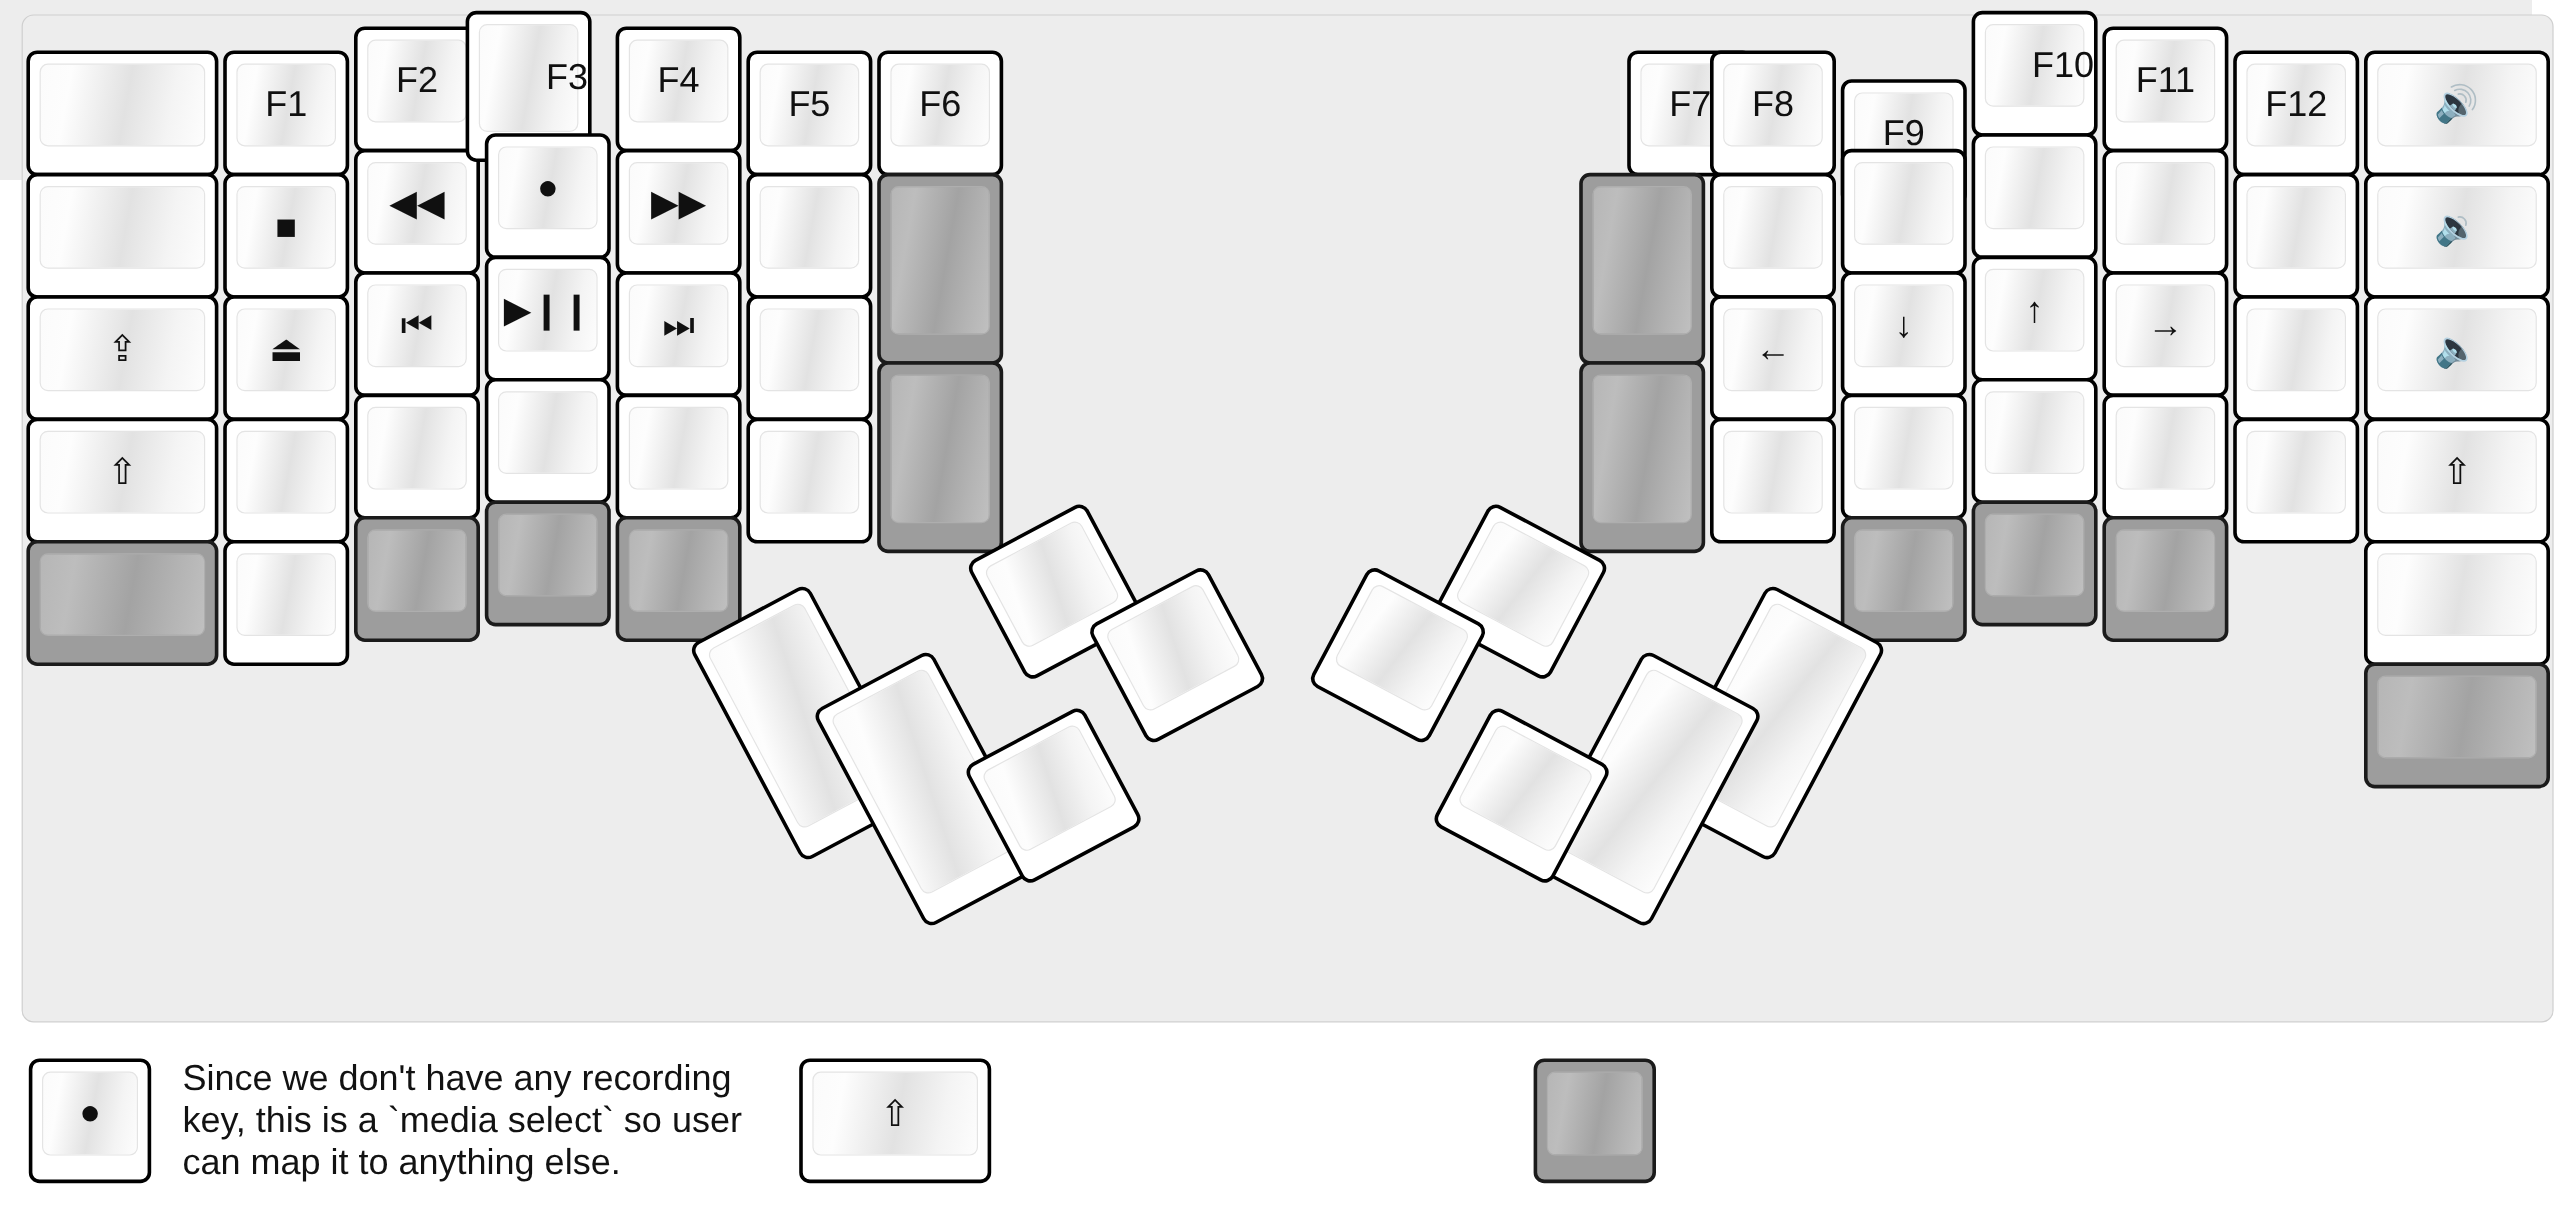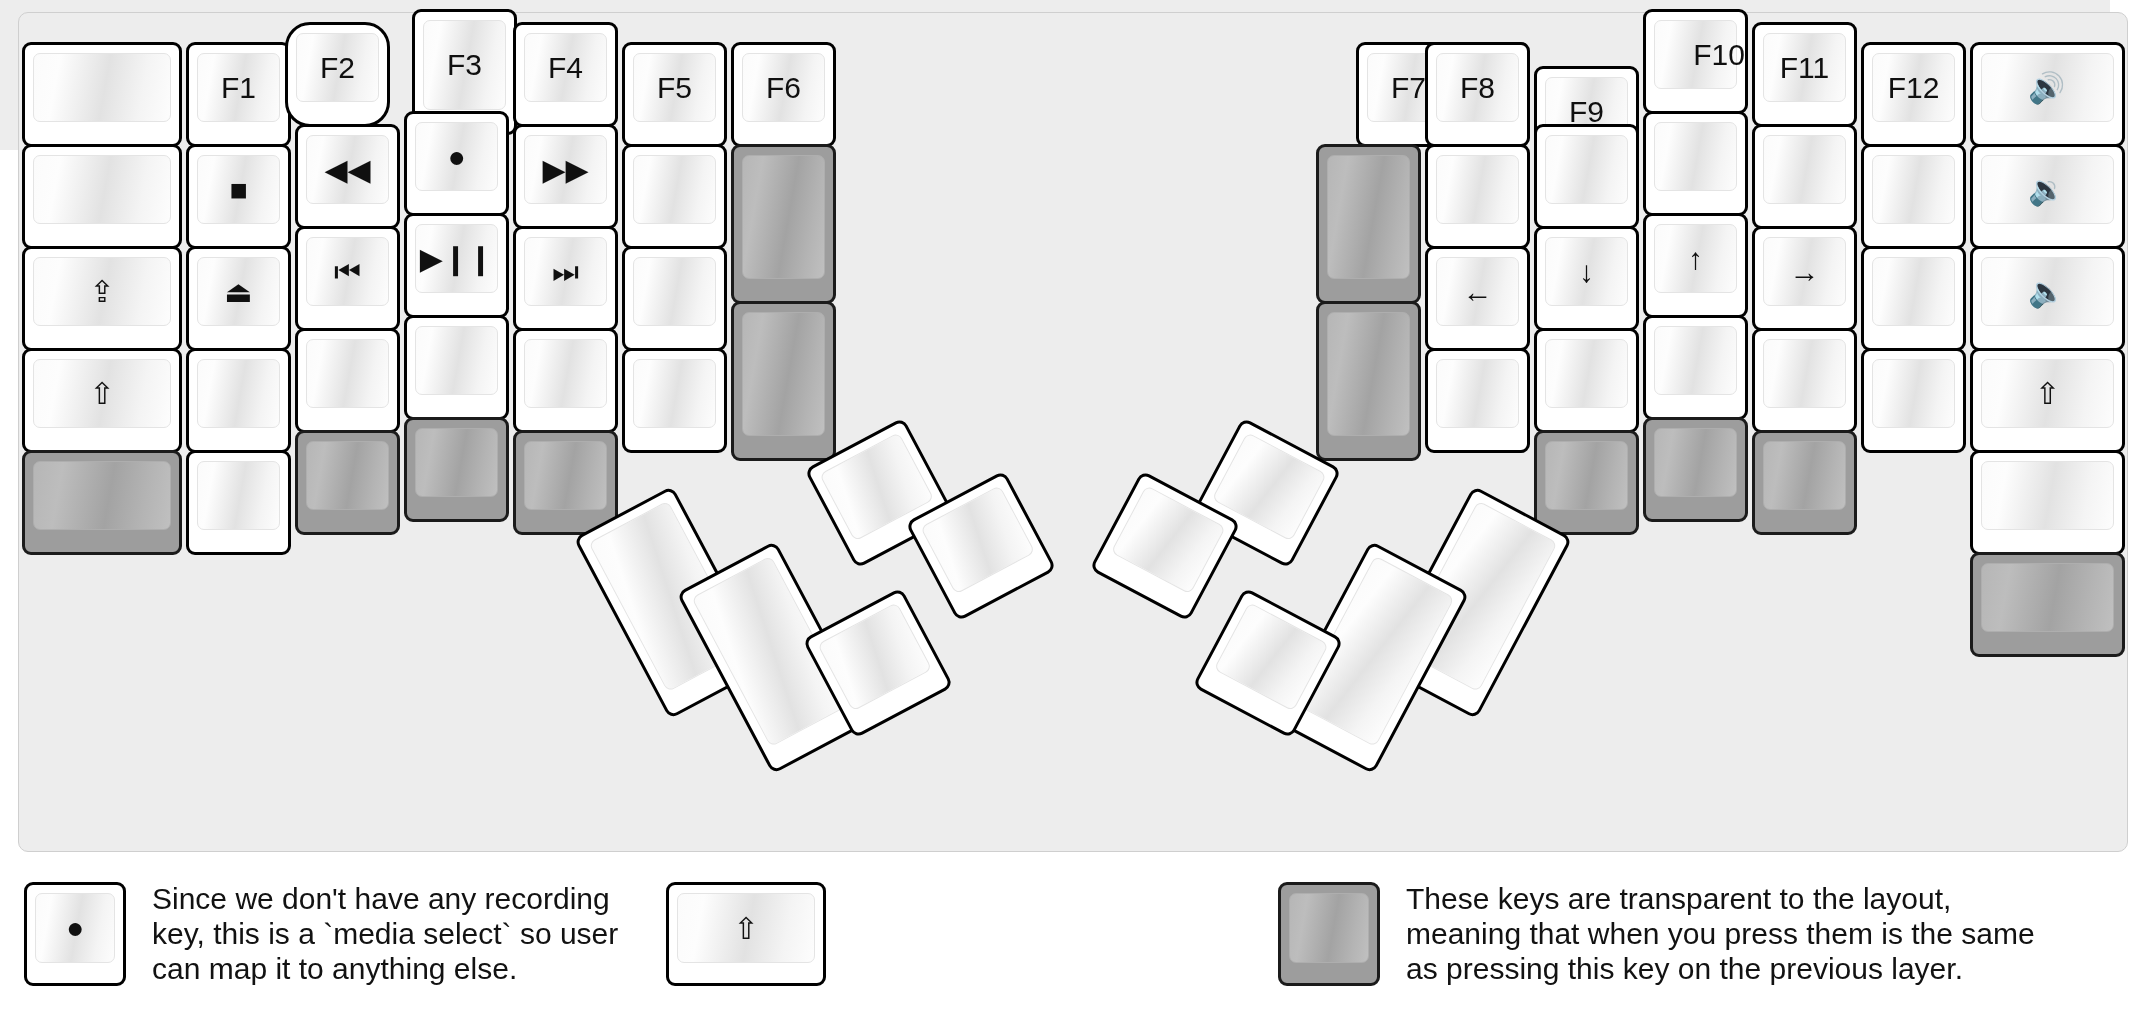--- a/index.html
+++ b/index.html
@@ -187,41 +187,41 @@
         <div class="lab">⏏</div>
       </div>
       <div class="key" style="left: 186px; top: 348px; width: 105px; height: 105px;">
         <div class="cap"></div>
         <div class="lab"></div>
       </div>
       <div class="key" style="left: 186px; top: 450px; width: 105px; height: 105px;">
         <div class="cap"></div>
         <div class="lab"></div>
       </div>
-      <div class="key" style="left: 285px; top: 22px; width: 105px; height: 105px; border-radius: 25px;">
+      <div class="key" style="left: 295px; top: 22px; width: 105px; height: 105px;">
         <div class="cap"></div>
         <div class="lab">F2</div>
       </div>
       <div class="key glyph" style="left: 295px; top: 124px; width: 105px; height: 105px;">
         <div class="cap"></div>
         <div class="lab">◀◀</div>
       </div>
       <div class="key glyph" style="left: 295px; top: 226px; width: 105px; height: 105px;">
         <div class="cap"></div>
         <div class="lab">⏮</div>
       </div>
       <div class="key" style="left: 295px; top: 328px; width: 105px; height: 105px;">
         <div class="cap"></div>
         <div class="lab"></div>
       </div>
       <div class="key trans" style="left: 295px; top: 430px; width: 105px; height: 105px;">
         <div class="cap"></div>
         <div class="lab"></div>
       </div>
-      <div class="key" style="left: 412px; top: 9px; width: 105px; height: 126px;">
+      <div class="key" style="left: 388px; top: 9px; width: 105px; height: 126px; justify-content: flex-end;">
         <div class="cap"></div>
         <div class="lab">F3</div>
       </div>
       <div class="key glyph" style="left: 404px; top: 111px; width: 105px; height: 105px;">
         <div class="cap"></div>
         <div class="lab">●</div>
       </div>
       <div class="key glyph" style="left: 404px; top: 213px; width: 105px; height: 105px;">
         <div class="cap"></div>
         <div class="lab">▶❙❙</div>
@@ -457,19 +457,16 @@
         <div class="legend-key" style="width: 160px; height: 104px;">
           <div class="cap"></div>
           <div class="lab">⇧</div>
         </div>
       </div>
       <div class="legend-item" style="left: 1278px; top: 882px;">
         <div class="legend-key trans" style="width: 102px; height: 104px;">
           <div class="cap"></div>
           <div class="lab"></div>
         </div>
-        <div class="legend-text">These keys are transparent to the layout,
-meaning that when you press them is the same
-as pressing this key on the previous layer.</div>
       </div>
     </div>
 
 </div>
 
 </body></html>

